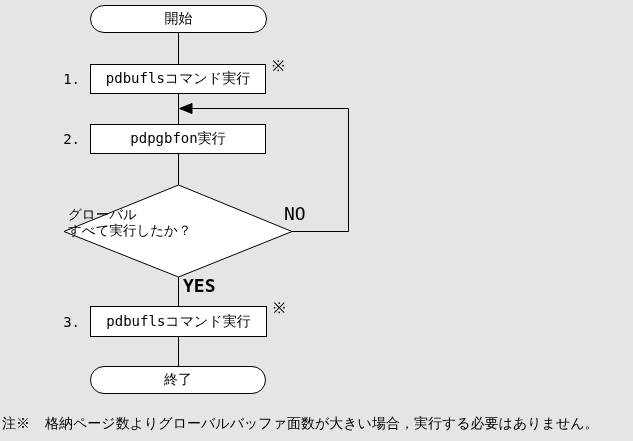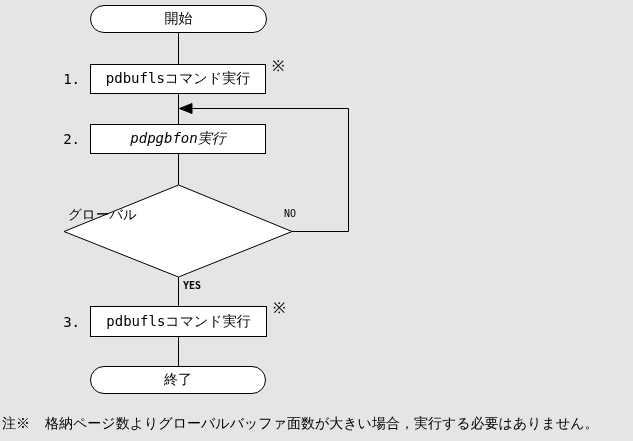--- a/index.html
+++ b/index.html
@@ -36,21 +36,21 @@
     font-size:14px;
     width:28px;
   }
   .marker {
     position:absolute;
     font-size:15px;
     line-height:15px;
   }
   .branch-label {
     position:absolute;
-    font-size:10px;
+    font-size:18px;
     line-height:14px;
   }
   .diamond-text {
     position:absolute;
     left:68px;
     top:206px;
     width:221px;
     text-align:left;
     font-size:13.5px;
     line-height:16px;
@@ -88,24 +88,25 @@
     <line x1="178.5" y1="337" x2="178.5" y2="366"></line>
   </svg>
 
   <div class="node terminator" style="left:90px; top:5px; width:177px; height:28px;">開始</div>
 
   <div class="side-num" style="left:52px; top:64px; height:30px;">1.</div>
   <div class="node" style="left:90px; top:64px; width:176px; height:30px;">pdbuflsコマンド実行</div>
   <div class="marker" style="left:272px; top:59px;">※</div>
 
   <div class="side-num" style="left:52px; top:124px; height:30px;">2.</div>
-  <div class="node" style="left:90px; top:124px; width:176px; height:30px;font-style:italic;">pdpgbfon実行</div>
+  <div class="node" style="left:90px; top:124px; width:176px; height:30px;">pdpgbfon実行</div>
 
   <div class="diamond-text">
     <span>グローバル</span>
+    <span>すべて実行したか？</span>
   </div>
 
   <div class="branch-label" style="left:284px; top:207px;">NO</div>
   <div class="branch-label" style="left:183px; top:279px;font-weight:bold;">YES</div>
 
   <div class="side-num" style="left:52px; top:306px; height:31px;">3.</div>
   <div class="node" style="left:90px; top:306px; width:177px; height:31px;">pdbuflsコマンド実行</div>
   <div class="marker" style="left:273px; top:301px;">※</div>
 
   <div class="node terminator" style="left:90px; top:366px; width:176px; height:28px;">終了</div>

